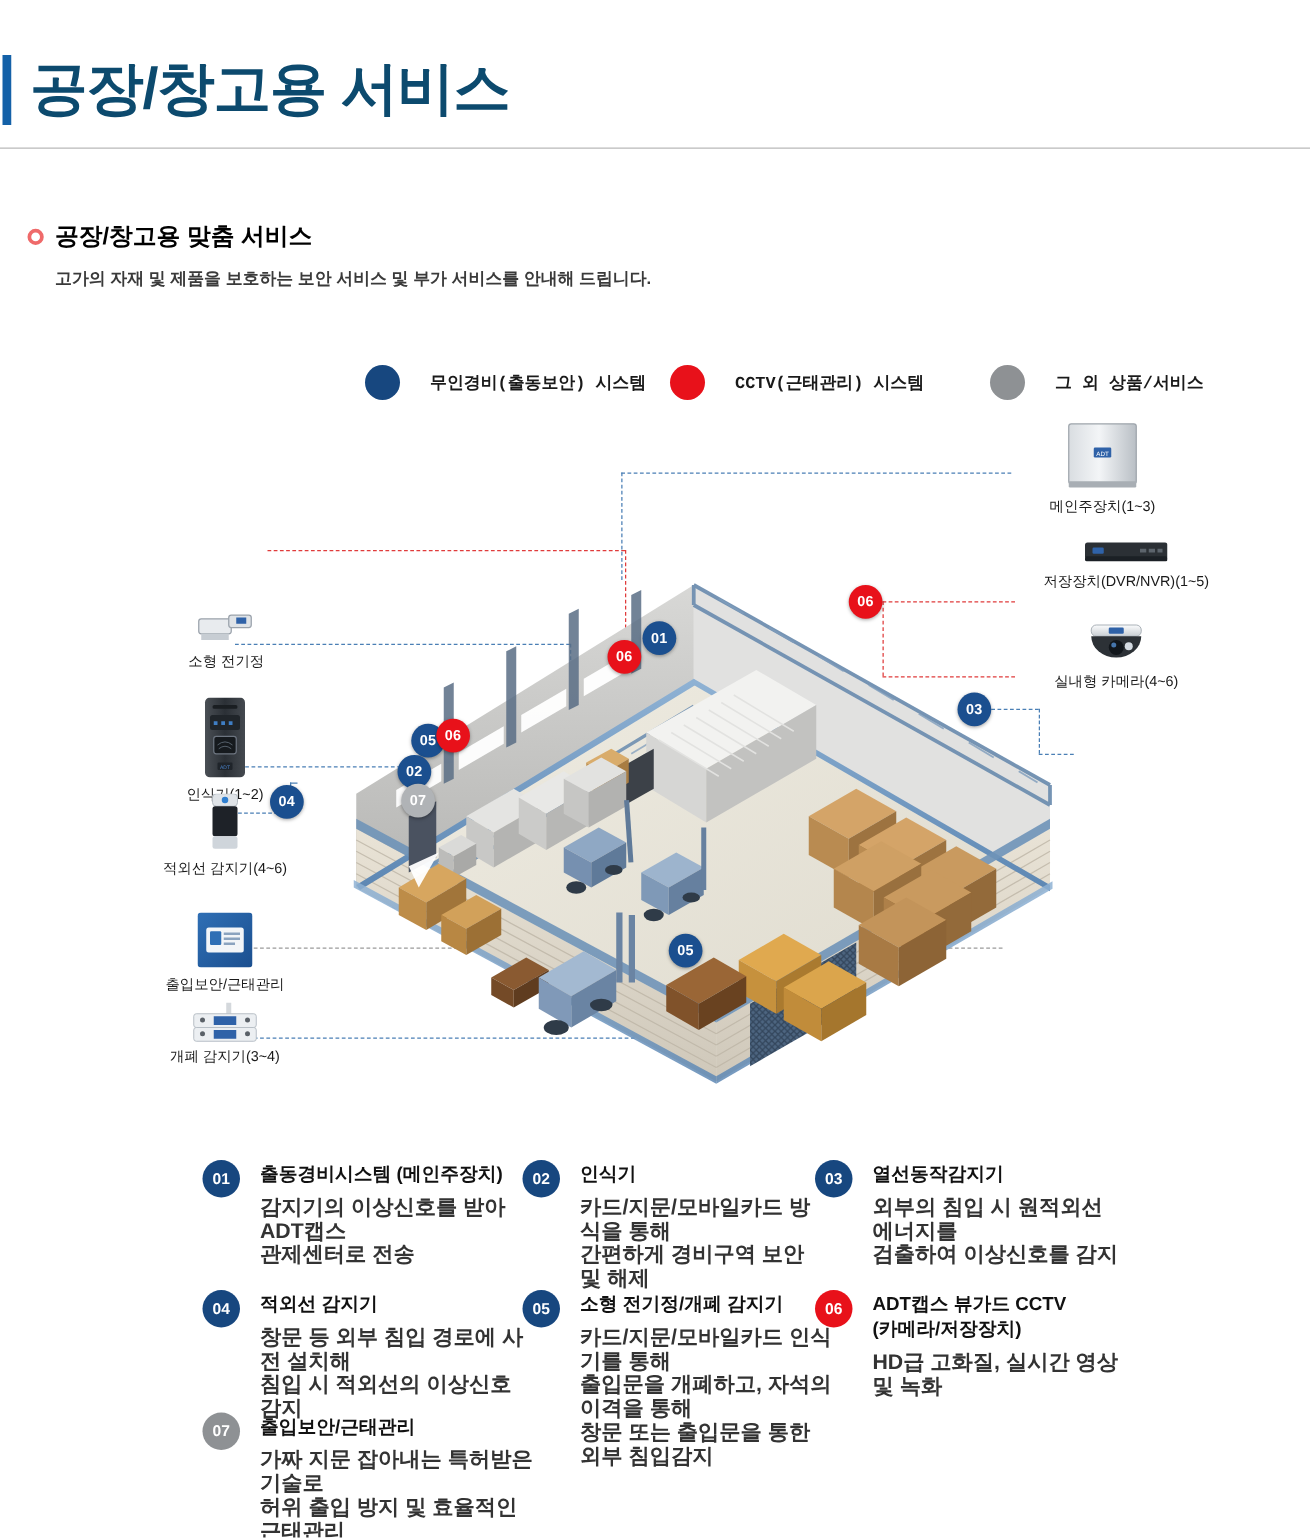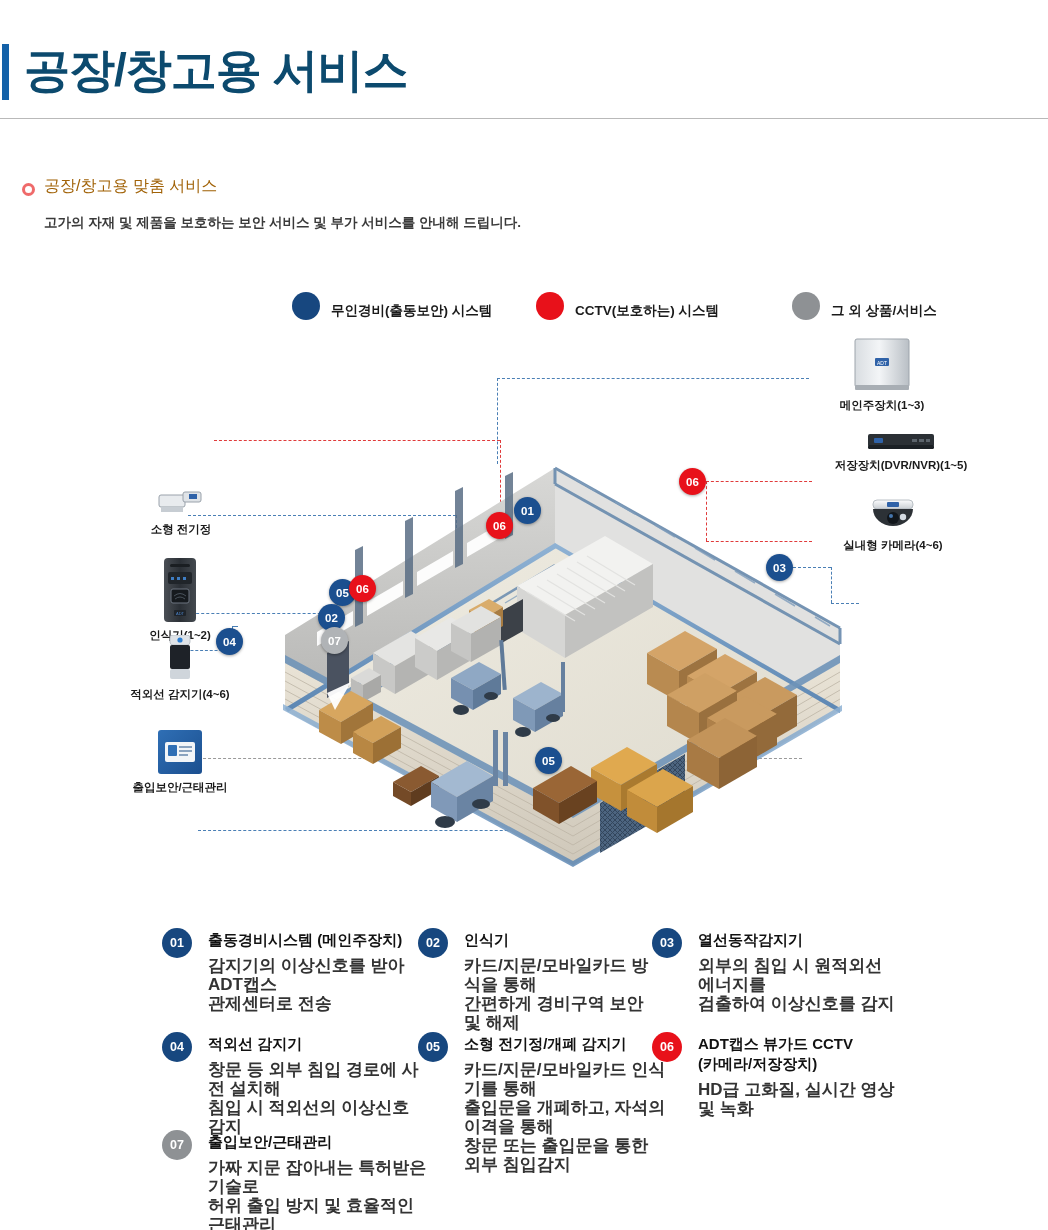--- a/index.html
+++ b/index.html
@@ -23,48 +23,48 @@
   .header-rule { position: absolute; left: 0; top: 118px; width: 1048px; height: 1px; background: #b9b9b9; }
 
   
   .section-head { position: absolute; left: 22px; top: 176px; }
   .bullet-ring {
     position: absolute; left: 0; top: 7px; width: 13px; height: 13px;
     border: 3px solid #ef6a6a; border-radius: 50%;
   }
   .section-title {
     position: absolute; left: 22px; top: 0;
-    font-size: 16px; font-weight: 400; color: #a16207; white-space: nowrap;
+    font-size: 19px; font-weight: 700; color: #000000; white-space: nowrap;
   }
   .section-desc {
     position: absolute; left: 22px; top: 38px;
     font-size: 13.5px; font-weight: 600; color: #3a3a3a; white-space: nowrap;
   }
 
   
   .legend { position: absolute; left: 292px; top: 292px; width: 680px; height: 34px; }
-  .legend-item { position: absolute; display: flex; align-items: flex-end; gap: 11px; }
+  .legend-item { position: absolute; display: flex; align-items: center; gap: 24px; font-family: Liberation Mono, monospace; }
   .legend-dot { width: 28px; height: 28px; border-radius: 50%; flex: none; }
   .legend-label { font-size: 13.5px; font-weight: 700; color: #1a1a1a; white-space: nowrap; }
   .lg0 { left: 0; } .lg1 { left: 244px; } .lg2 { left: 500px; }
 
   
   .stage { position: absolute; left: 0; top: 330px; width: 1048px; height: 560px; }
 
   
   .conn { position: absolute; }
   .conn.h { height: 0; border-top: 1.4px dashed #4a7fb5; }
   .conn.v { width: 0; border-left: 1.4px dashed #4a7fb5; }
   .conn.red { border-color: #e03b3b; }
   .conn.gray { border-color: #9a9a9a; }
 
   
   .device { position: absolute; text-align: center; }
   .device .cap {
-    font-size: 11.5px; font-weight: 700; color: #1a1a1a;
+    font-size: 11.5px; font-weight: 400; color: #1a1a1a;
     white-space: nowrap; margin-top: 6px;
   }
   .dev-art { position: relative; margin: 0 auto; }
 
   
   .bullet-cam { width: 86px; height: 52px; }
   .small-lock { width: 48px; height: 26px; }
   .reader { width: 36px; height: 64px; }
   .ir-sensor { width: 26px; height: 46px; }
   .access-ctl { width: 44px; height: 44px; }
@@ -122,21 +122,21 @@
     <div class="section-desc">고가의 자재 및 제품을 보호하는 보안 서비스 및 부가 서비스를 안내해 드립니다.</div>
   </div>
 
   <div class="legend">
     <div class="legend-item lg0">
       <span class="legend-dot" style="background:#17477f"></span>
       <span class="legend-label">무인경비(출동보안) 시스템</span>
     </div>
     <div class="legend-item lg1">
       <span class="legend-dot" style="background:#e8111a"></span>
-      <span class="legend-label">CCTV(보호하는) 시스템</span>
+      <span class="legend-label">CCTV(근태관리) 시스템</span>
     </div>
     <div class="legend-item lg2">
       <span class="legend-dot" style="background:#8e9194"></span>
       <span class="legend-label">그 외 상품/서비스</span>
     </div>
   </div>
 
   <div class="stage">
 
     <div class="conn h red" style="left:214px; top:110px; width:286px;"></div>
@@ -444,20 +444,38 @@
           <g fill="#8aa3bf">
               <rect x="21" y="16" width="13" height="2"></rect>
               <rect x="21" y="20" width="13" height="2"></rect>
           <rect x="21" y="24" width="9" height="2"></rect>
             </g>
         </svg>
       </div>
       <div class="cap">출입보안/근태관리</div>
     </div>
 
+    <div class="device" style="left:104px; top:472px; width:152px;">
+      <div class="dev-art door-sensor">
+        <svg width="58" height="34" viewBox="0 0 58 34">
+          <rect x="30" y="0" width="4" height="10" fill="#d4d8dc"></rect>
+          <rect x="4" y="9" width="50" height="11" rx="2" fill="#eceff2" stroke="#b8bfc6" stroke-width="0.8"></rect>
+          <rect x="4" y="20" width="50" height="11" rx="2" fill="#eceff2" stroke="#b8bfc6" stroke-width="0.8"></rect>
+          <rect x="20" y="11" width="18" height="7" fill="#2f62a8"></rect>
+          <rect x="20" y="22" width="18" height="7" fill="#2f62a8"></rect>
+          <g fill="#5b6168">
+              <circle cx="11" cy="14" r="2"></circle>
+              <circle cx="47" cy="14" r="2"></circle>
+          <circle cx="11" cy="25" r="2"></circle>
+              <circle cx="47" cy="25" r="2"></circle>
+            </g>
+        </svg>
+      </div>
+      <div class="cap">개폐 감지기(3~4)</div>
+    </div>
 
     <div class="device" style="left:812px; top:8px; width:140px;">
       <div class="dev-art main-panel">
         <svg width="60" height="54" viewBox="0 0 60 54">
           <defs>
               <linearGradient id="mp" x1="0" y1="0" x2="1" y2="0">
             <stop offset="0%" stop-color="#d9dde1"></stop>
                 <stop offset="45%" stop-color="#f3f5f7"></stop>
             <stop offset="100%" stop-color="#b9bfc5"></stop>
               </linearGradient>

